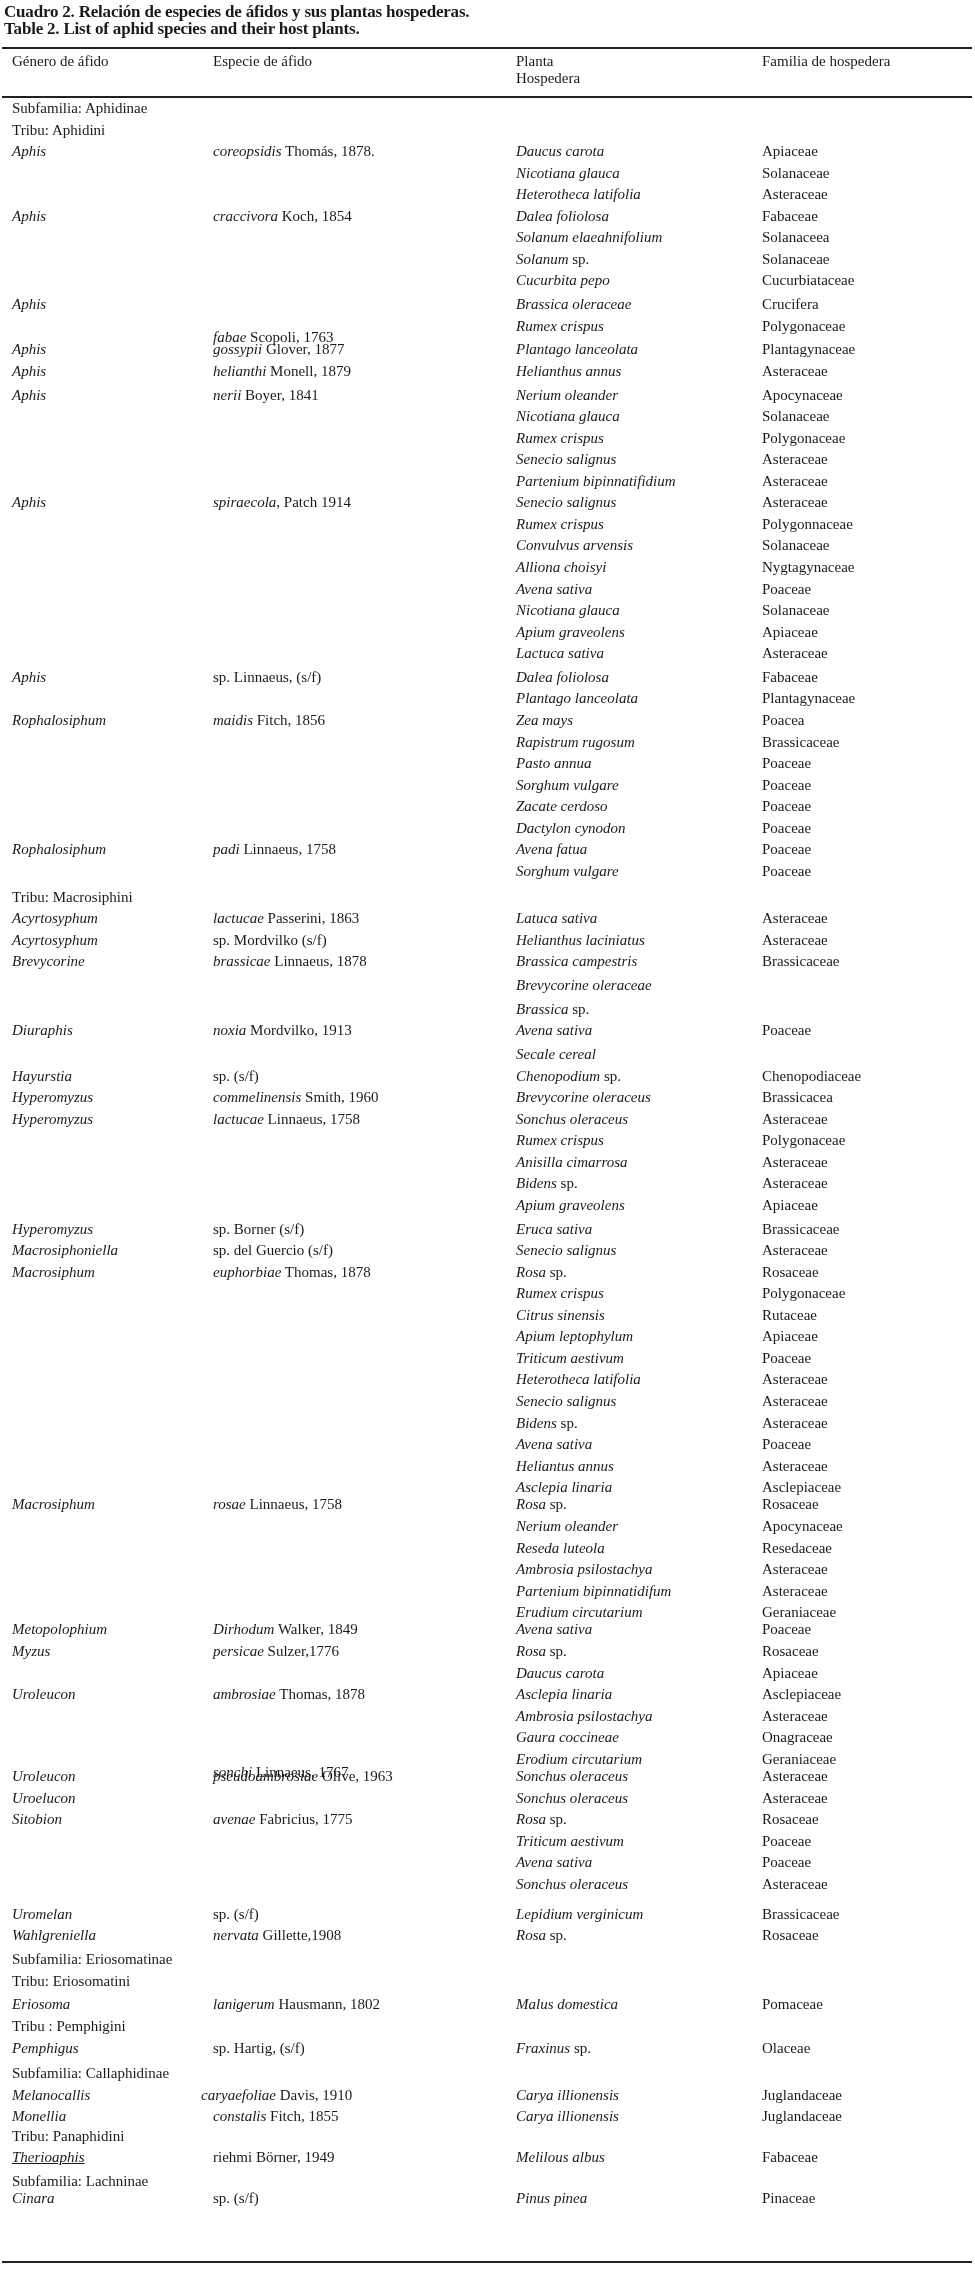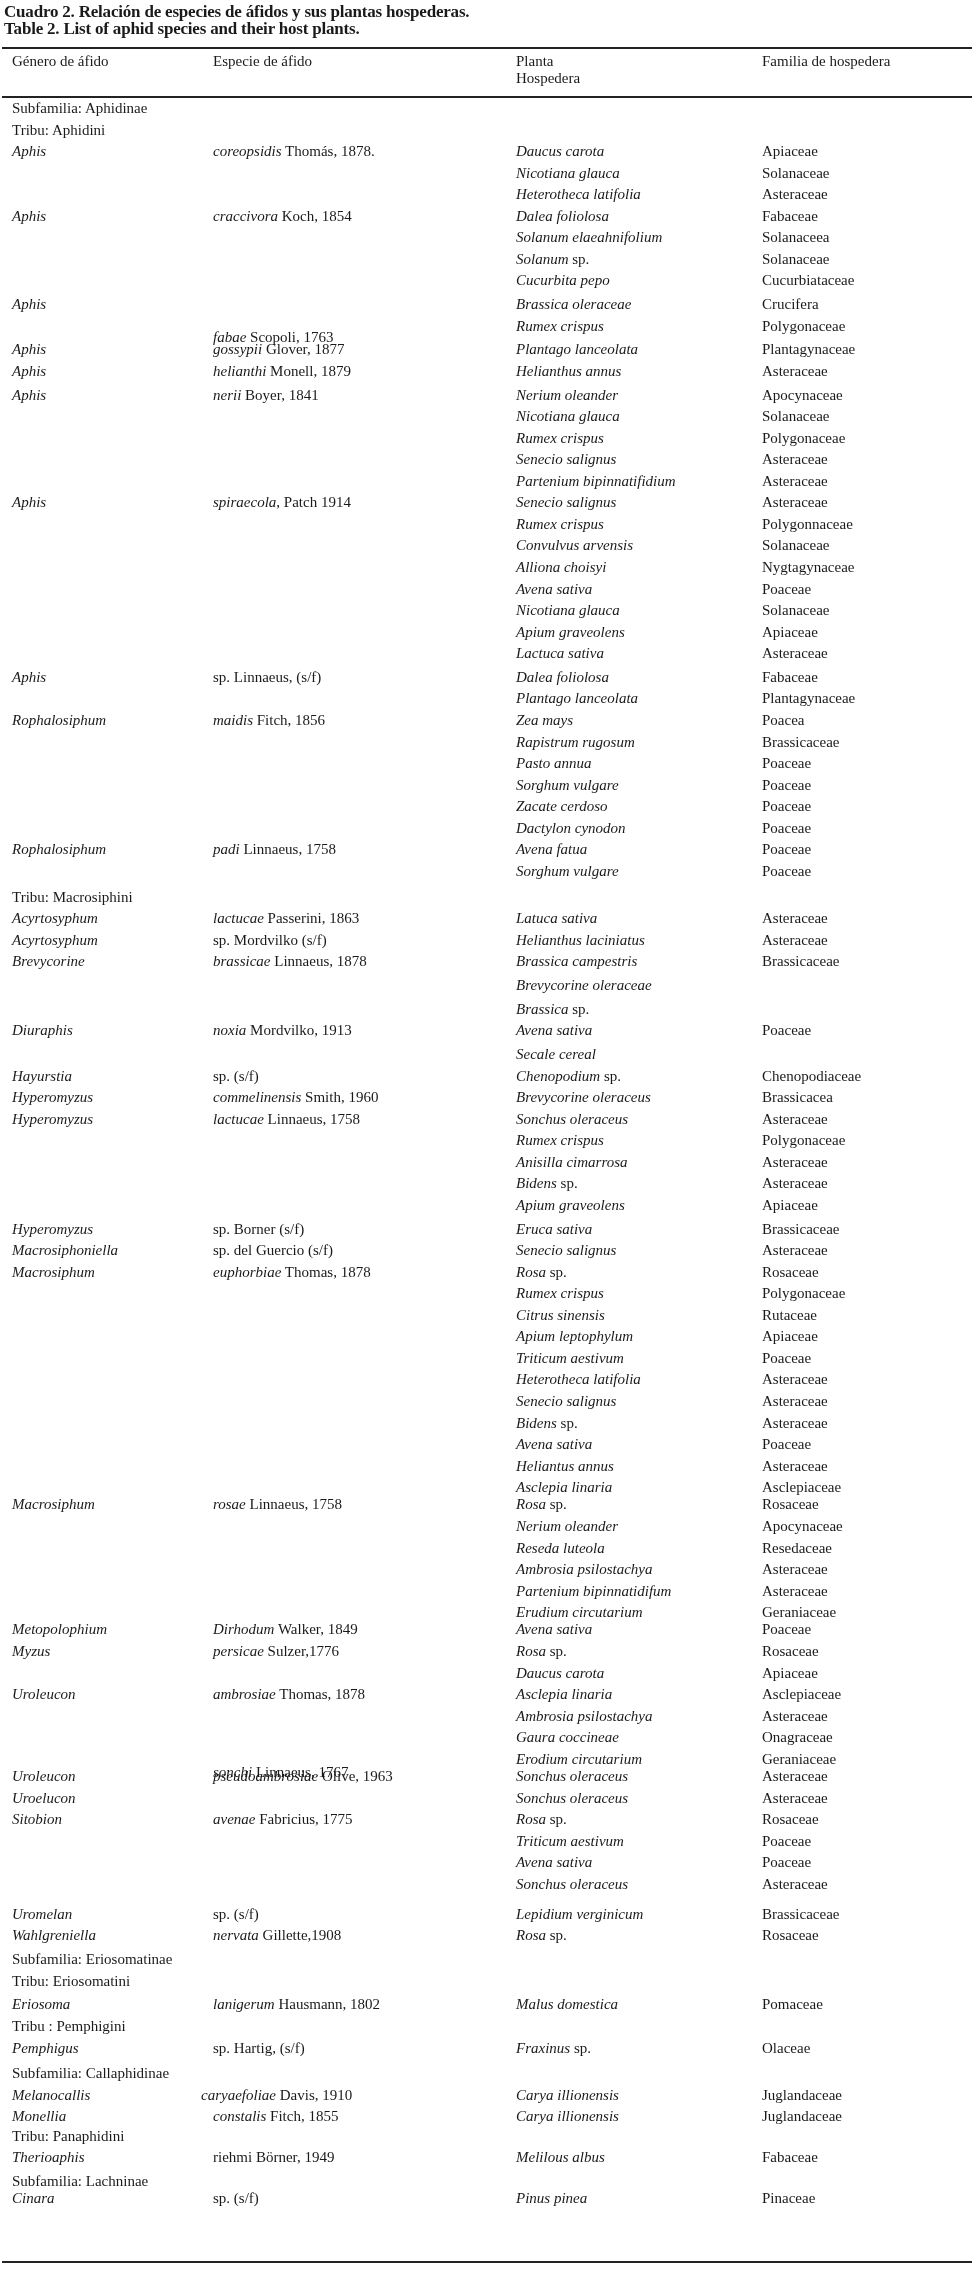--- a/index.html
+++ b/index.html
@@ -264,21 +264,21 @@
     <div class="cell" style="left: 12px; top: 2065px;">Subfamilia: Callaphidinae</div>
     <div class="cell" style="left: 12px; top: 2087px;"><span class="it">Melanocallis</span></div>
     <div class="cell" style="left: 201px; top: 2087px;"><span class="it">caryaefoliae</span><span> Davis, 1910</span></div>
     <div class="cell" style="left: 516px; top: 2087px;"><span class="it">Carya illionensis</span></div>
     <div class="cell" style="left: 762px; top: 2087px;">Juglandaceae</div>
     <div class="cell" style="left: 12px; top: 2108px;"><span class="it">Monellia</span></div>
     <div class="cell" style="left: 213px; top: 2108px;"><span class="it">constalis</span><span> Fitch, 1855</span></div>
     <div class="cell" style="left: 516px; top: 2108px;"><span class="it">Carya illionensis</span></div>
     <div class="cell" style="left: 762px; top: 2108px;">Juglandaceae</div>
     <div class="cell" style="left: 12px; top: 2128px;">Tribu: Panaphidini</div>
-    <div class="cell" style="left: 12px; top: 2149px;"><span class="it">Therioaphis</span></div>
+    <div class="cell" style="left: 12px; top: 2149px; text-decoration: underline;"><span class="it">Therioaphis</span></div>
     <div class="cell" style="left: 213px; top: 2149px;"><span>riehmi Börner, 1949</span></div>
     <div class="cell" style="left: 516px; top: 2149px;"><span class="it">Melilous albus</span></div>
     <div class="cell" style="left: 762px; top: 2149px;">Fabaceae</div>
     <div class="cell" style="left: 12px; top: 2173px;">Subfamilia: Lachninae</div>
     <div class="cell" style="left: 12px; top: 2190px;"><span class="it">Cinara</span></div>
     <div class="cell" style="left: 213px; top: 2190px;"><span>sp. (s/f)</span></div>
     <div class="cell" style="left: 516px; top: 2190px;"><span class="it">Pinus pinea</span></div>
     <div class="cell" style="left: 762px; top: 2190px;">Pinaceae</div>
   </div>
 

